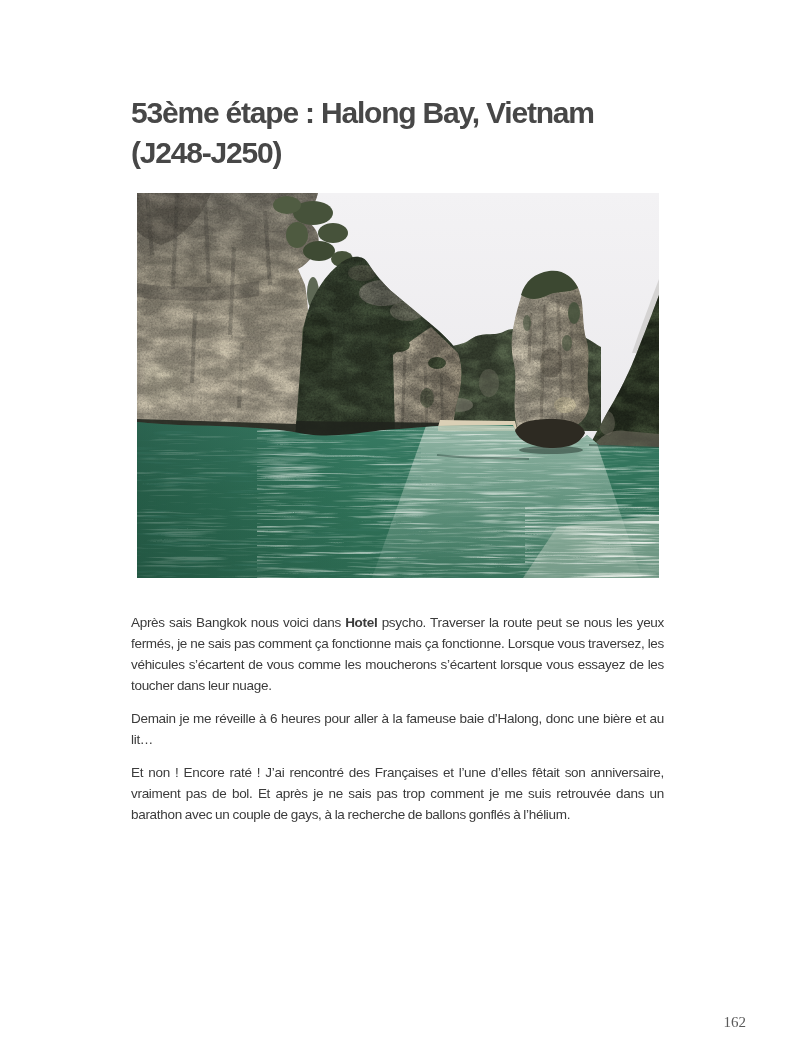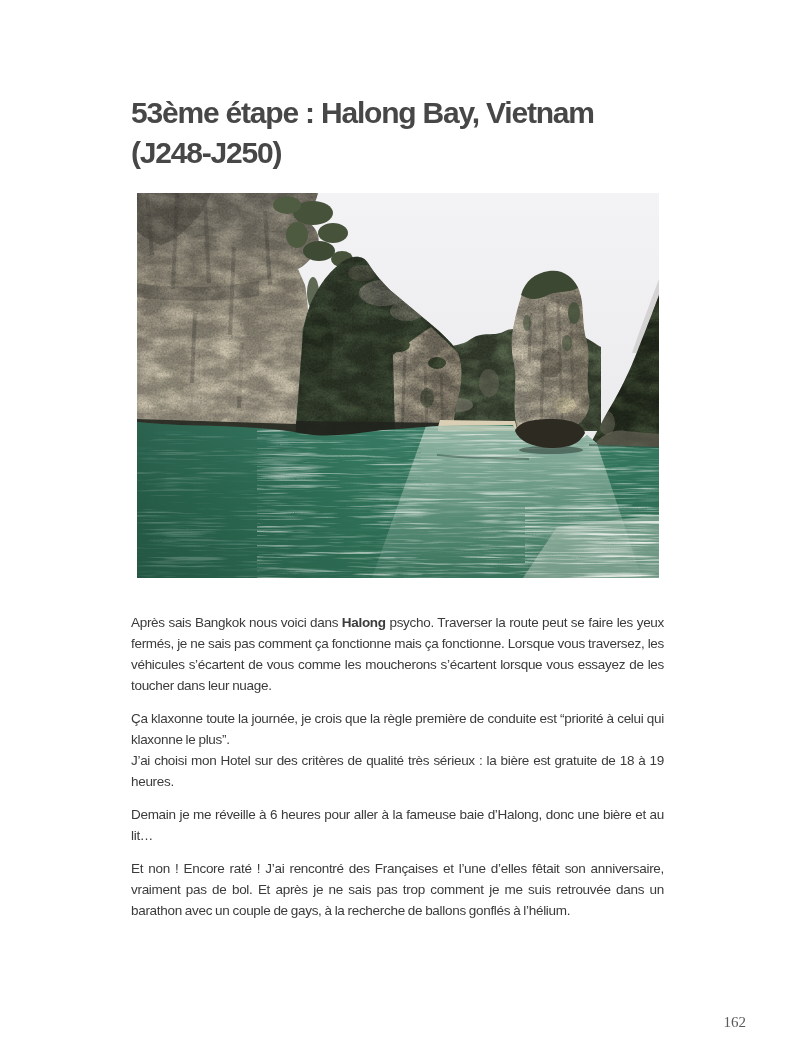--- a/index.html
+++ b/index.html
@@ -185,21 +185,20 @@
         <path d="M384,102 C388,88 398,80 412,78 C426,76 436,84 441,95 C431,101 419,97 409,103 C399,108 390,106 384,102 Z" fill="#3c4831"></path>
         <ellipse cx="437" cy="120" rx="6" ry="11" fill="#43503a" opacity="0.85"></ellipse>
         <ellipse cx="430" cy="150" rx="5" ry="8" fill="#43503a" opacity="0.65"></ellipse>
         <ellipse cx="390" cy="130" rx="4" ry="8" fill="#43503a" opacity="0.6"></ellipse>
         <ellipse cx="414" cy="257" rx="32" ry="4" fill="#16241c" opacity="0.45"></ellipse>
         <path d="M378,238 C381,230 392,226 414,226 C436,226 446,232 448,240 C443,250 434,255 413,255 C395,254 382,248 378,238 Z" fill="#2d2a22"></path>
       </svg>
     </figure>
 
     <div class="bodytext">
-      <p><span>Après sais Bangkok nous voici dans </span><b>Halong</b><span> psycho. Traverser la route peut se faire les yeux fermés, je ne sais pas comment ça fonctionne mais ça fonctionne. Lorsque vous traversez, les véhicules s’écartent de vous comme les moucherons s’écartent lorsque vous essayez de les toucher dans leur nuage.</span></p>
-      <p><span>Ça klaxonne toute la journée, je crois que la règle première de conduite est “priorité à celui qui klaxonne le plus”.</span><br><span>J’ai choisi mon Hotel sur des critères de qualité très sérieux : la bière est gratuite de 18 à 19 heures.</span></p>
+      <p><span>Après sais Bangkok nous voici dans </span><b>Hotel</b><span> psycho. Traverser la route peut se nous les yeux fermés, je ne sais pas comment ça fonctionne mais ça fonctionne. Lorsque vous traversez, les véhicules s’écartent de vous comme les moucherons s’écartent lorsque vous essayez de les toucher dans leur nuage.</span></p>
       <p>Demain je me réveille à 6 heures pour aller à la fameuse baie d’Halong, donc une bière et au lit…</p>
       <p>Et non ! Encore raté ! J’ai rencontré des Françaises et l’une d’elles fêtait son anniversaire, vraiment pas de bol. Et après je ne sais pas trop comment je me suis retrouvée dans un barathon avec un couple de gays, à la recherche de ballons gonflés à l’hélium.</p>
     </div>
   </div>
 
   <div class="pagenum">162</div>
 </div>
 
 </body></html>

